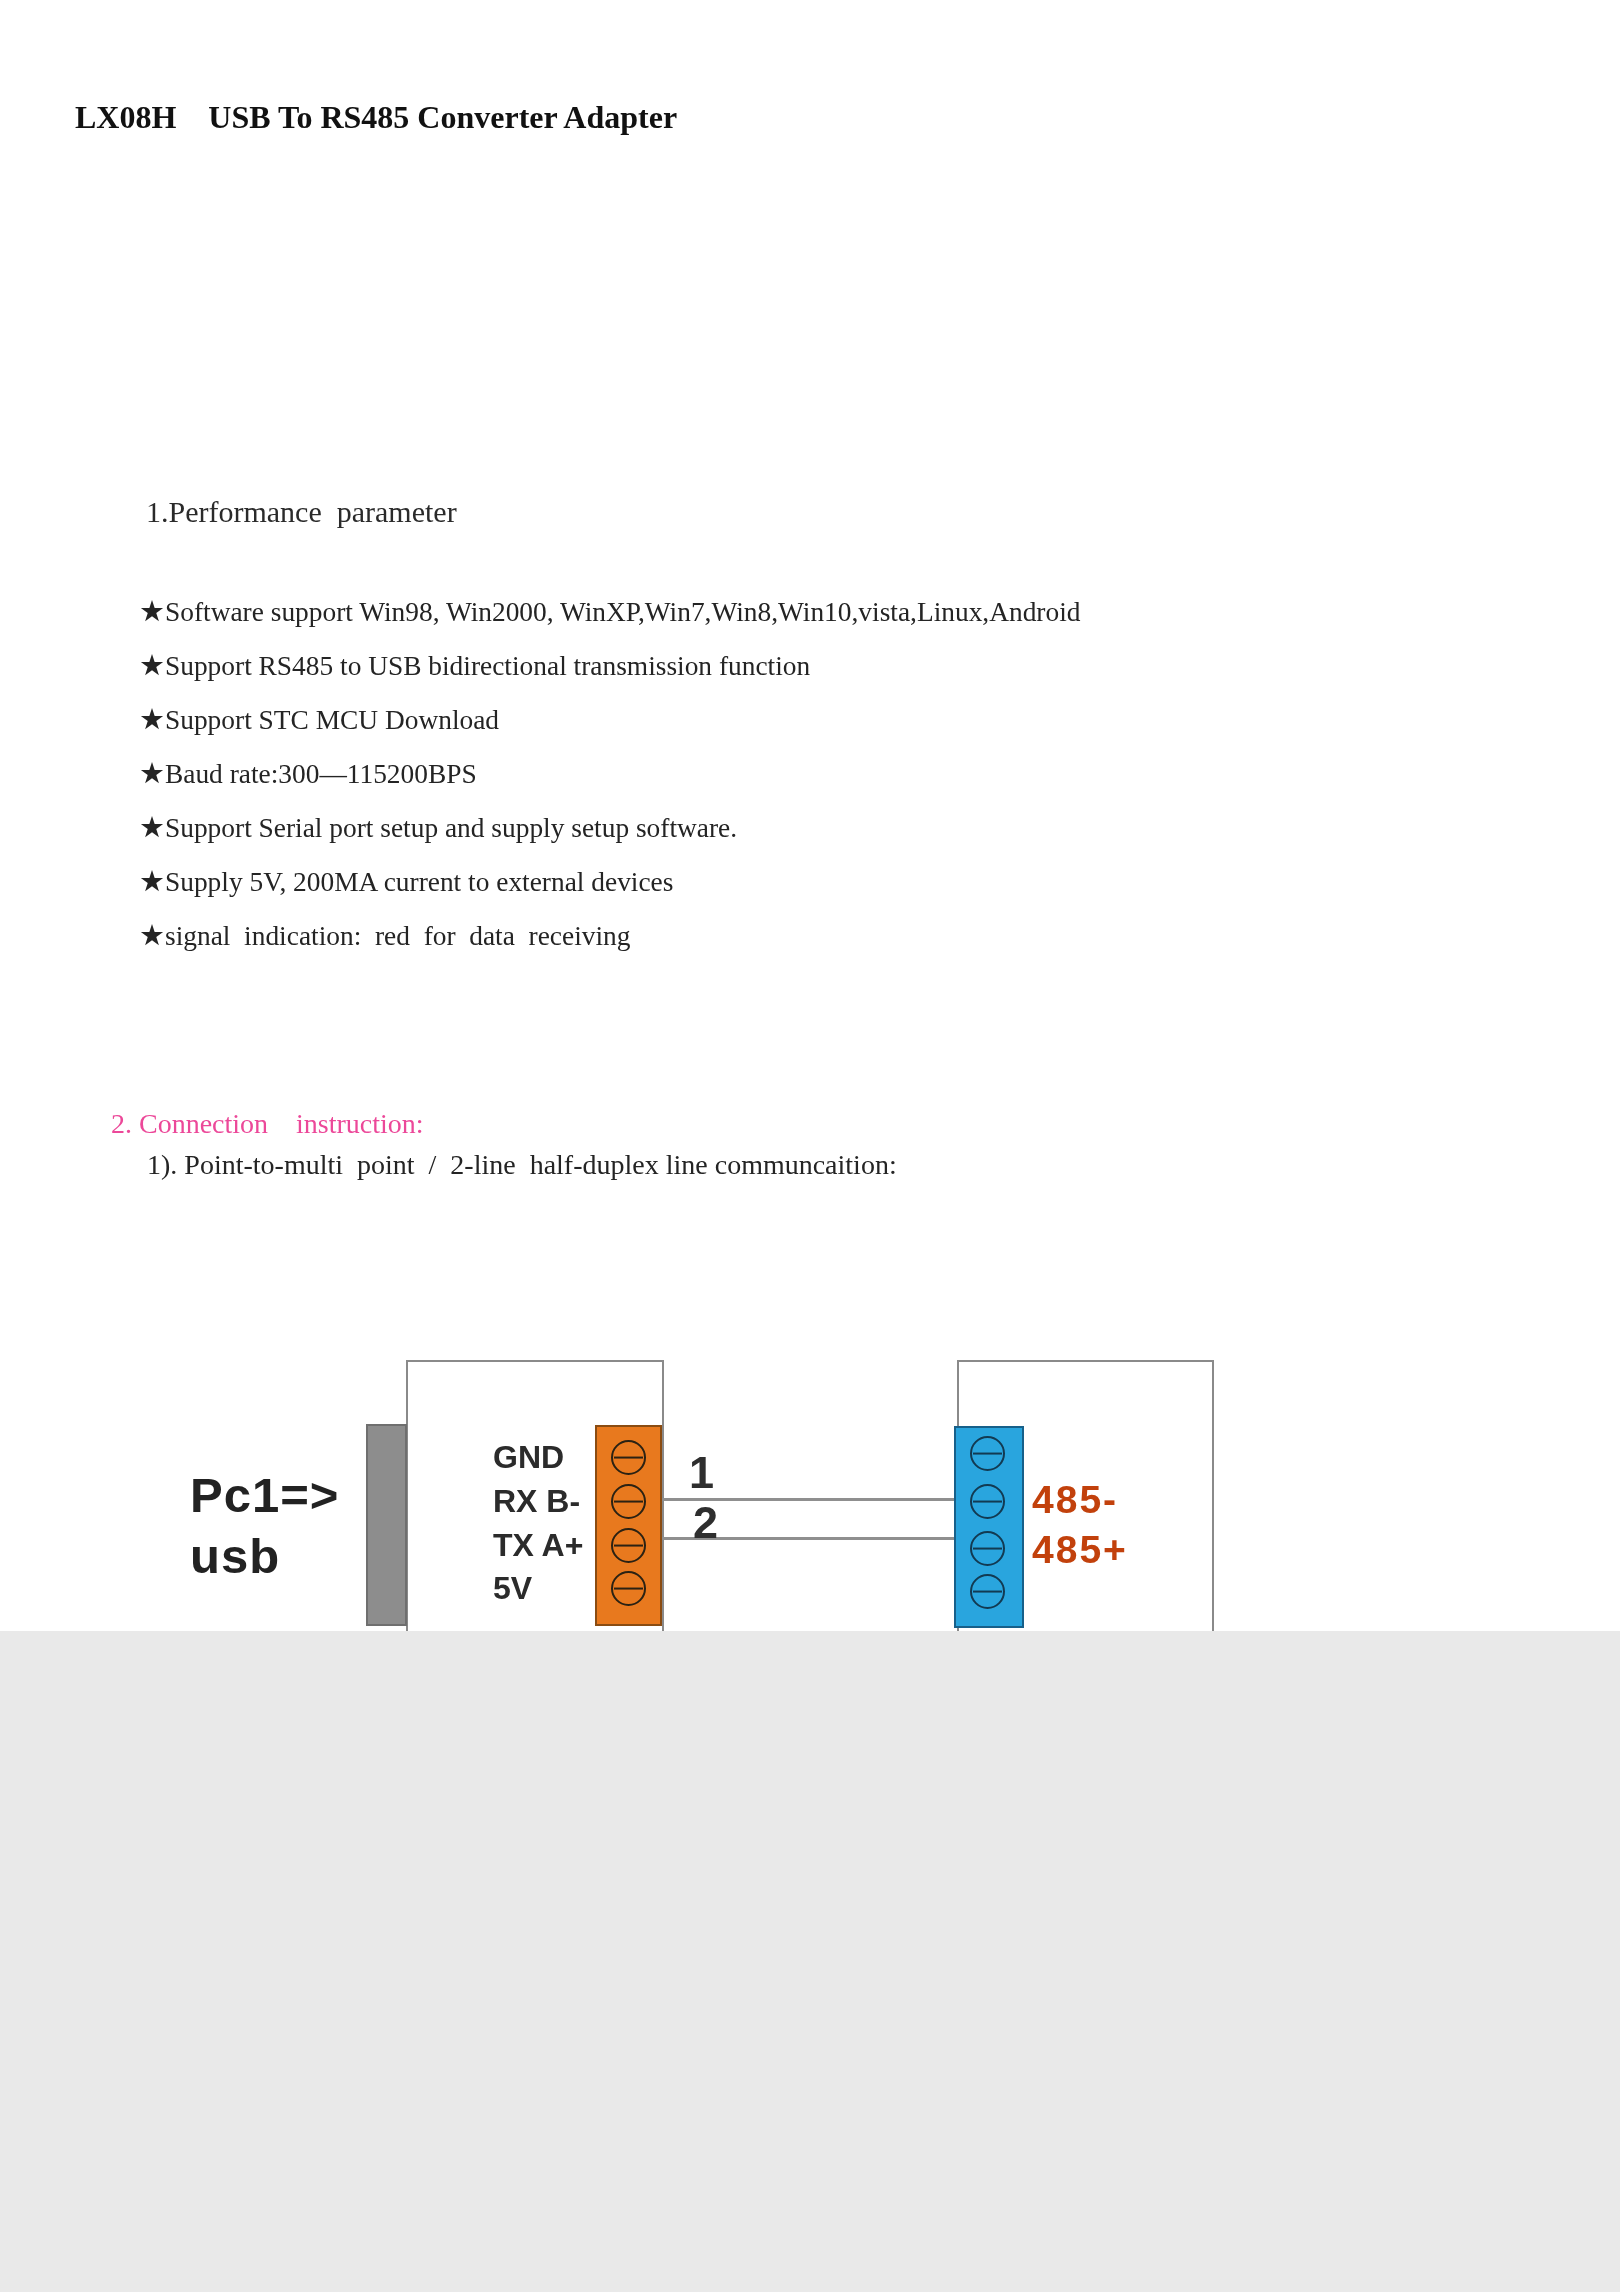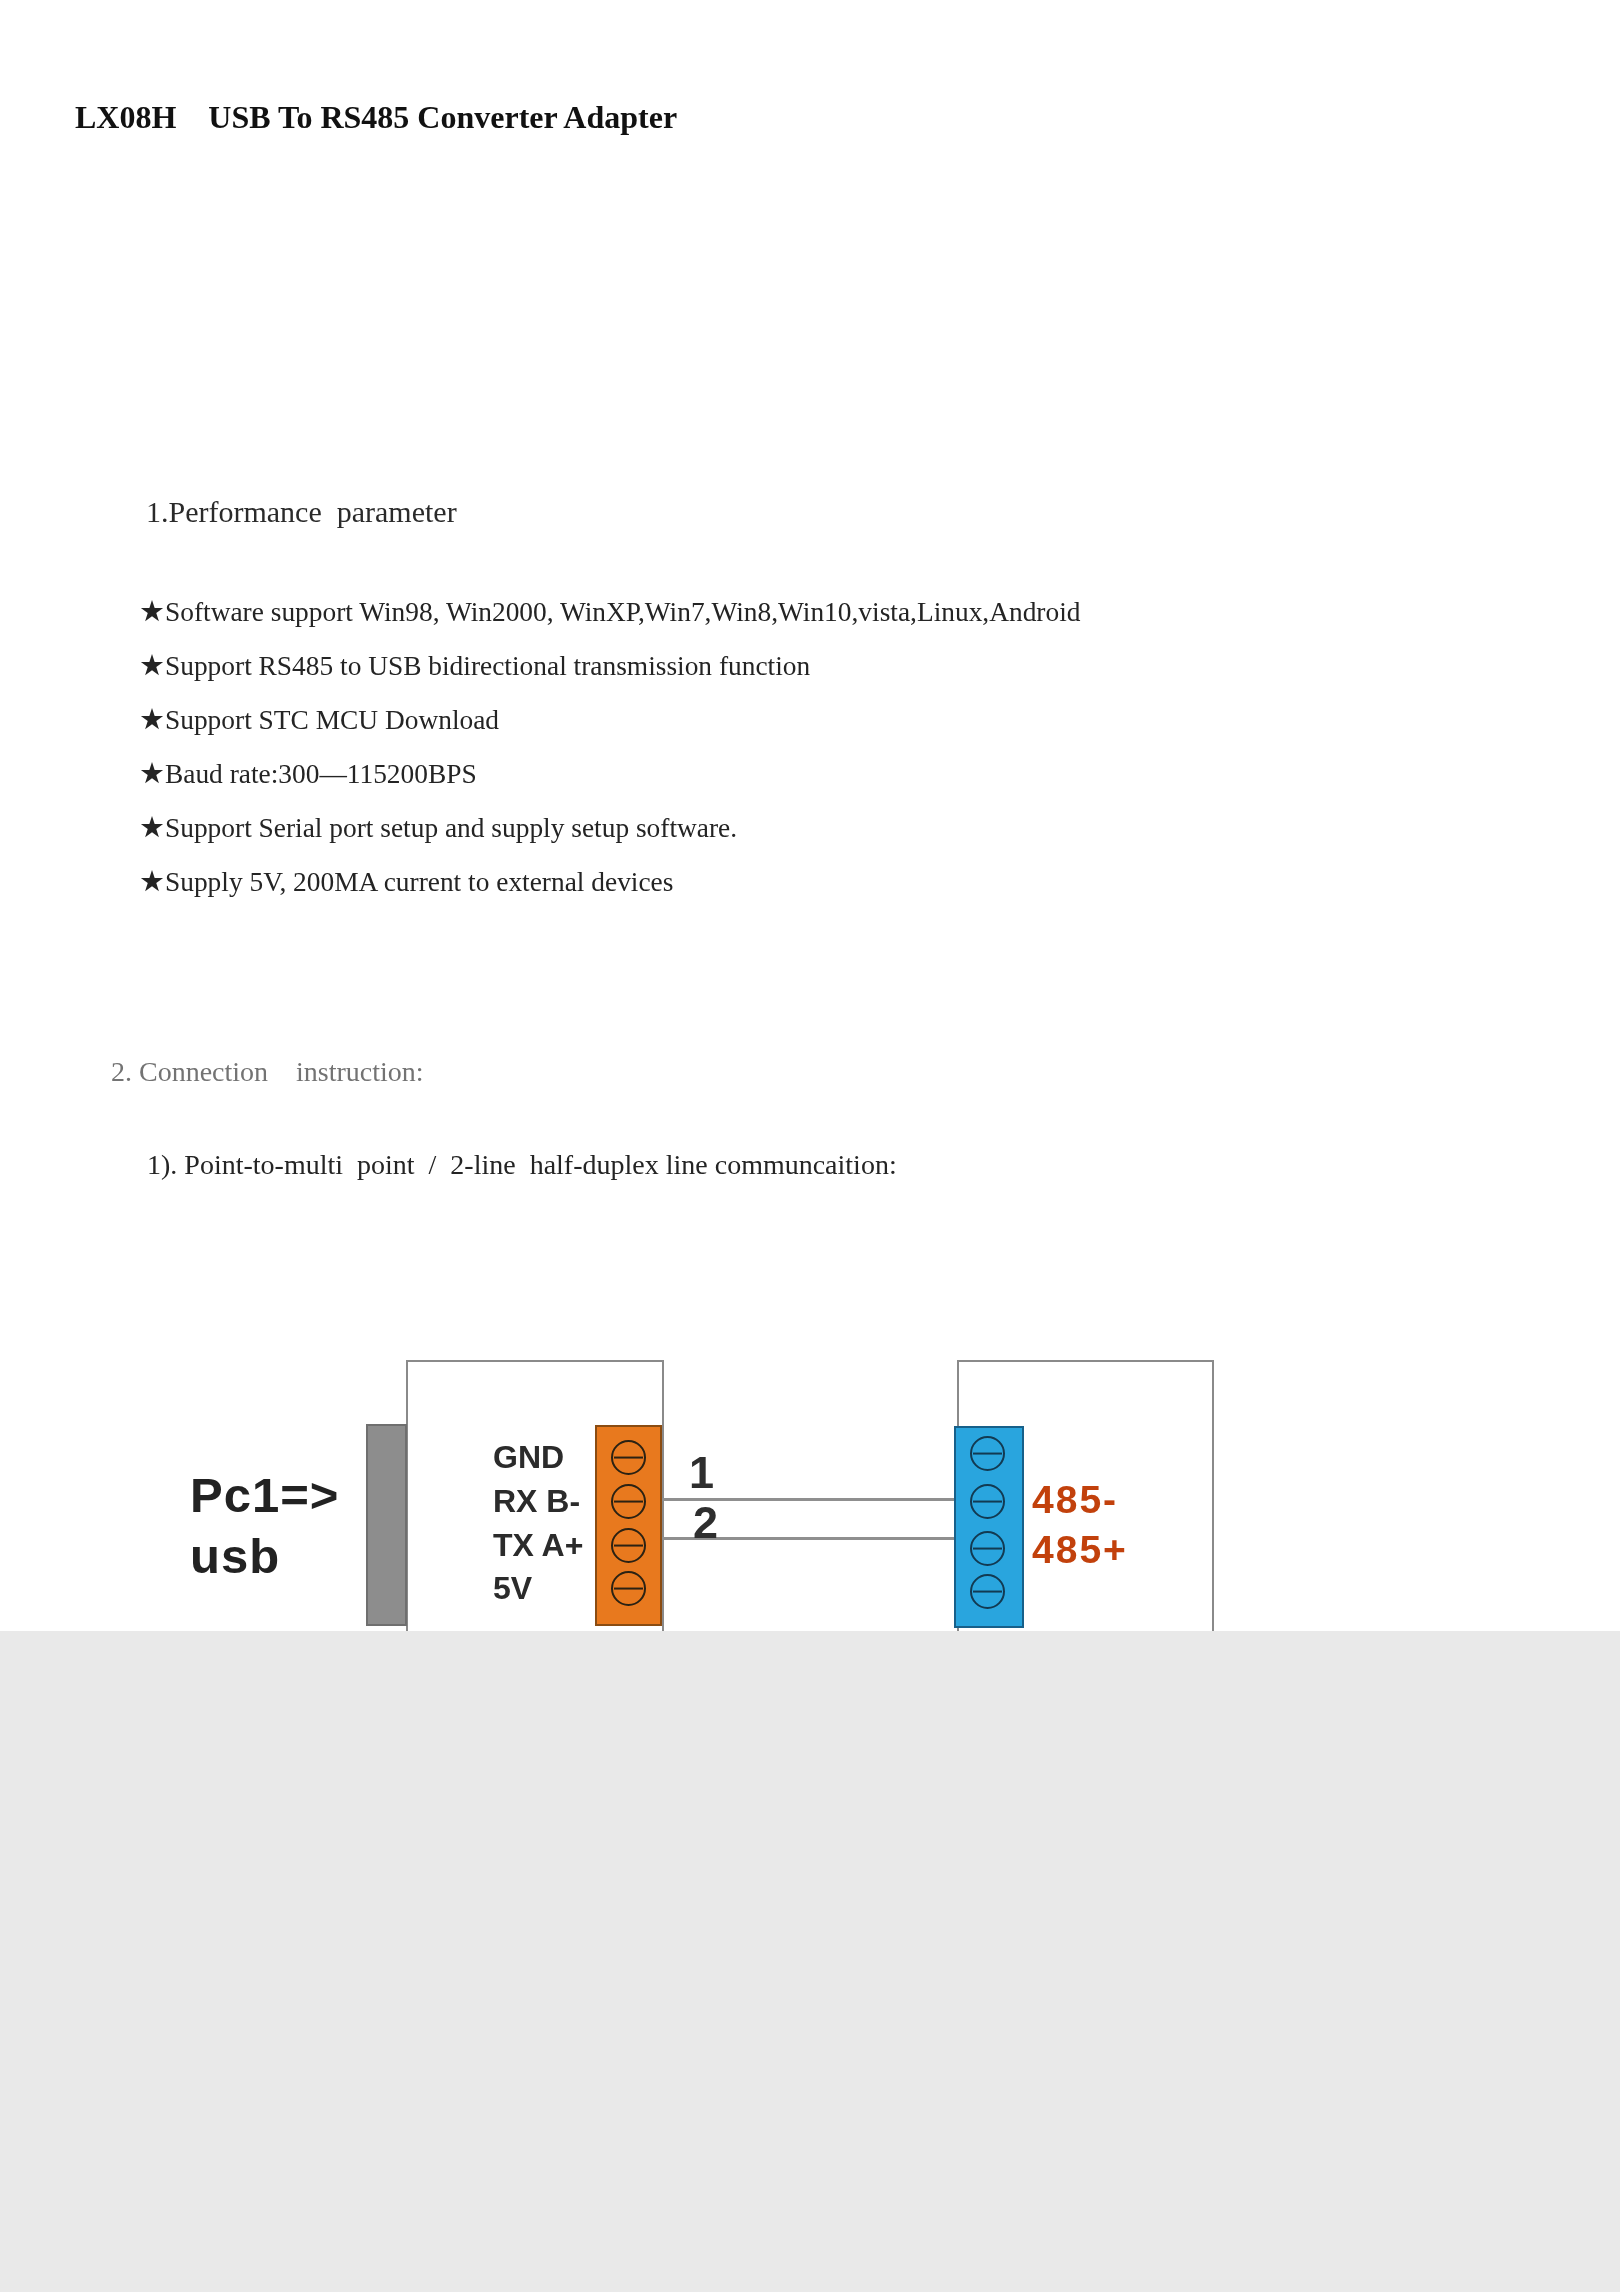--- a/index.html
+++ b/index.html
@@ -25,22 +25,22 @@
   .features{
     position:absolute;left:139px;top:584px;width:1176px;
   }
   .feature{
     line-height:54px;height:54px;
     font-size:27.4px;color:#242424;
   }
   .feature .star{font-size:29px;}
 
   .sec2-heading{
-    position:absolute;left:111px;top:1050px;
-    font-size:28px;line-height:43px;color:#737373;
+    position:absolute;left:111px;top:1102px;
+    font-size:28px;line-height:43px;color:#ec4899;
   }
   .sec2-sub{
     position:absolute;left:147px;top:1143px;
     font-size:28px;line-height:43px;color:#242424;
   }
 
   
   .diagram{position:absolute;left:1px;top:0;width:100%;height:100%;
     font-family:"Liberation Sans","DejaVu Sans",sans-serif;}
   .pc-label{
@@ -116,20 +116,21 @@
 
   <div class="sec1-heading pre">1.Performance  parameter</div>
 
   <div class="features">
     <div class="feature pre"><span class="star">★</span><span>Software support Win98, Win2000, WinXP,Win7,Win8,Win10,vista,Linux,Android</span></div>
     <div class="feature pre"><span class="star">★</span><span>Support RS485 to USB bidirectional transmission function</span></div>
     <div class="feature pre"><span class="star">★</span><span>Support STC MCU Download</span></div>
     <div class="feature pre"><span class="star">★</span><span>Baud rate:300—115200BPS</span></div>
     <div class="feature pre"><span class="star">★</span><span>Support Serial port setup and supply setup software.</span></div>
     <div class="feature pre"><span class="star">★</span><span>Supply 5V, 200MA current to external devices</span></div>
+    <div class="feature pre"><span class="star">★</span><span>signal  indication:  red  for  data  receiving</span></div>
   </div>
 
   <div class="sec2-heading pre">2. Connection    instruction:</div>
   <div class="sec2-sub pre">1). Point-to-multi  point  /  2-line  half-duplex line communcaition:</div>
 
   <div class="diagram">
 
     <div class="pc-label pc-line1">Pc1=&gt;</div>
     <div class="pc-label pc-line2">usb</div>
 

